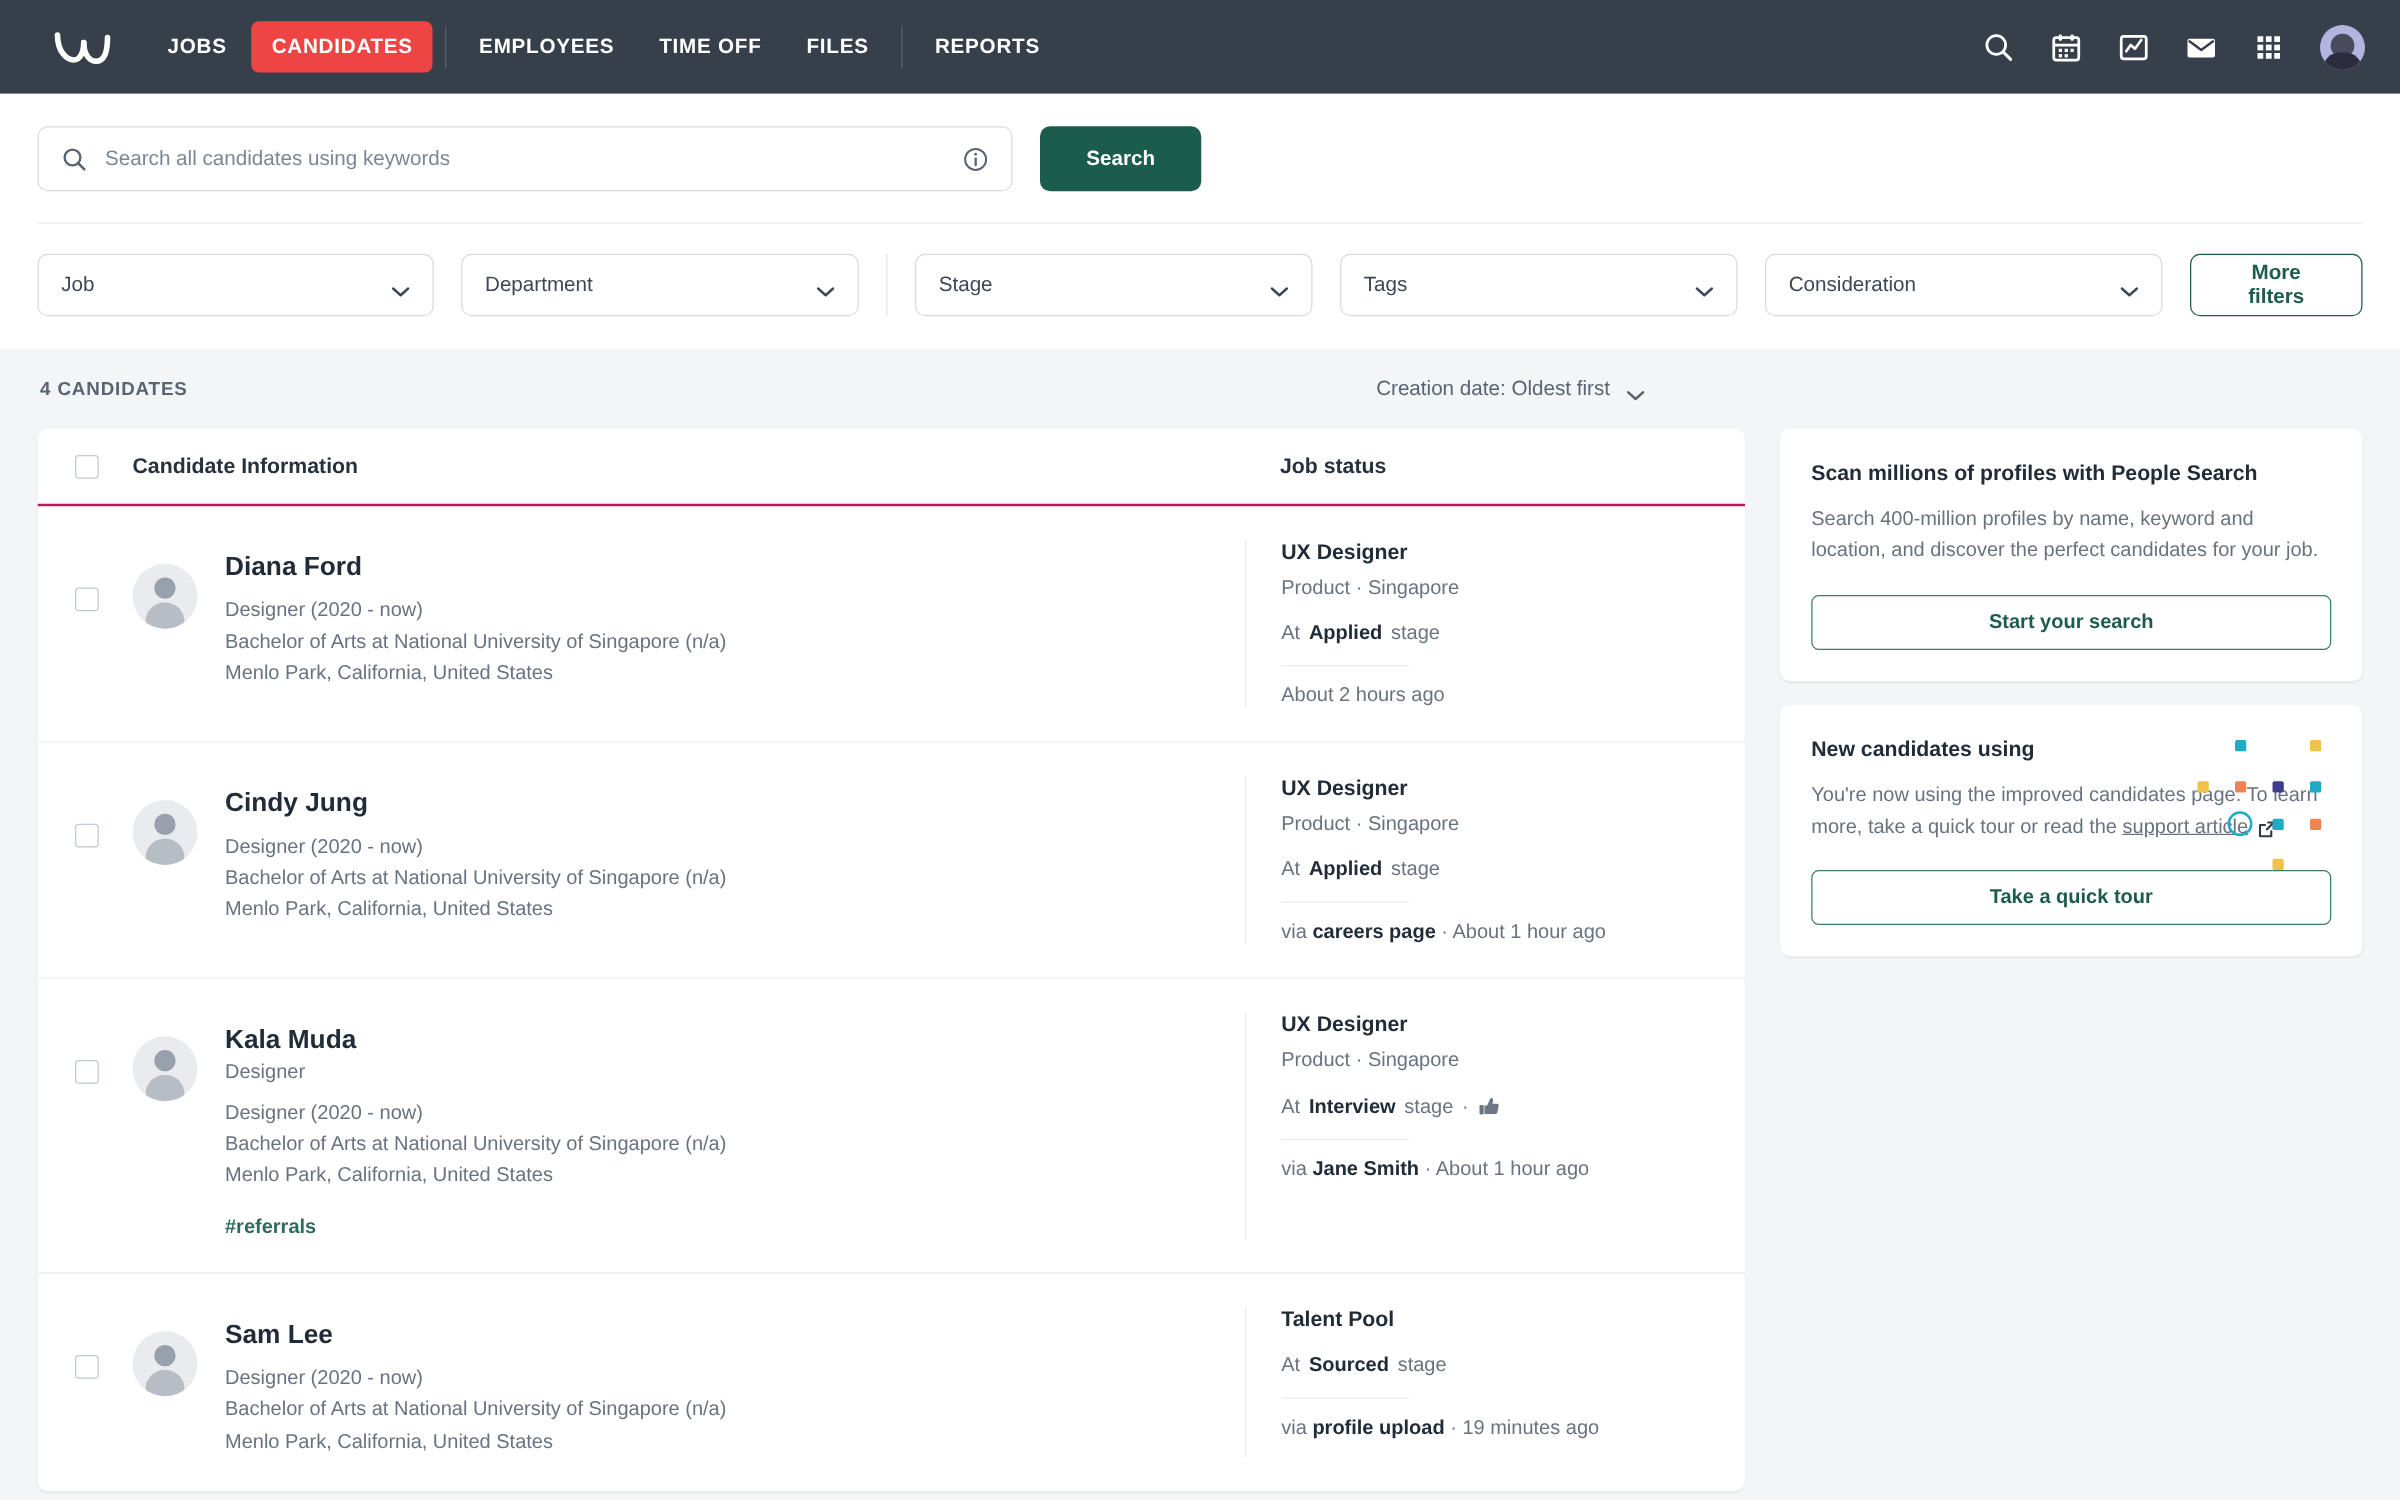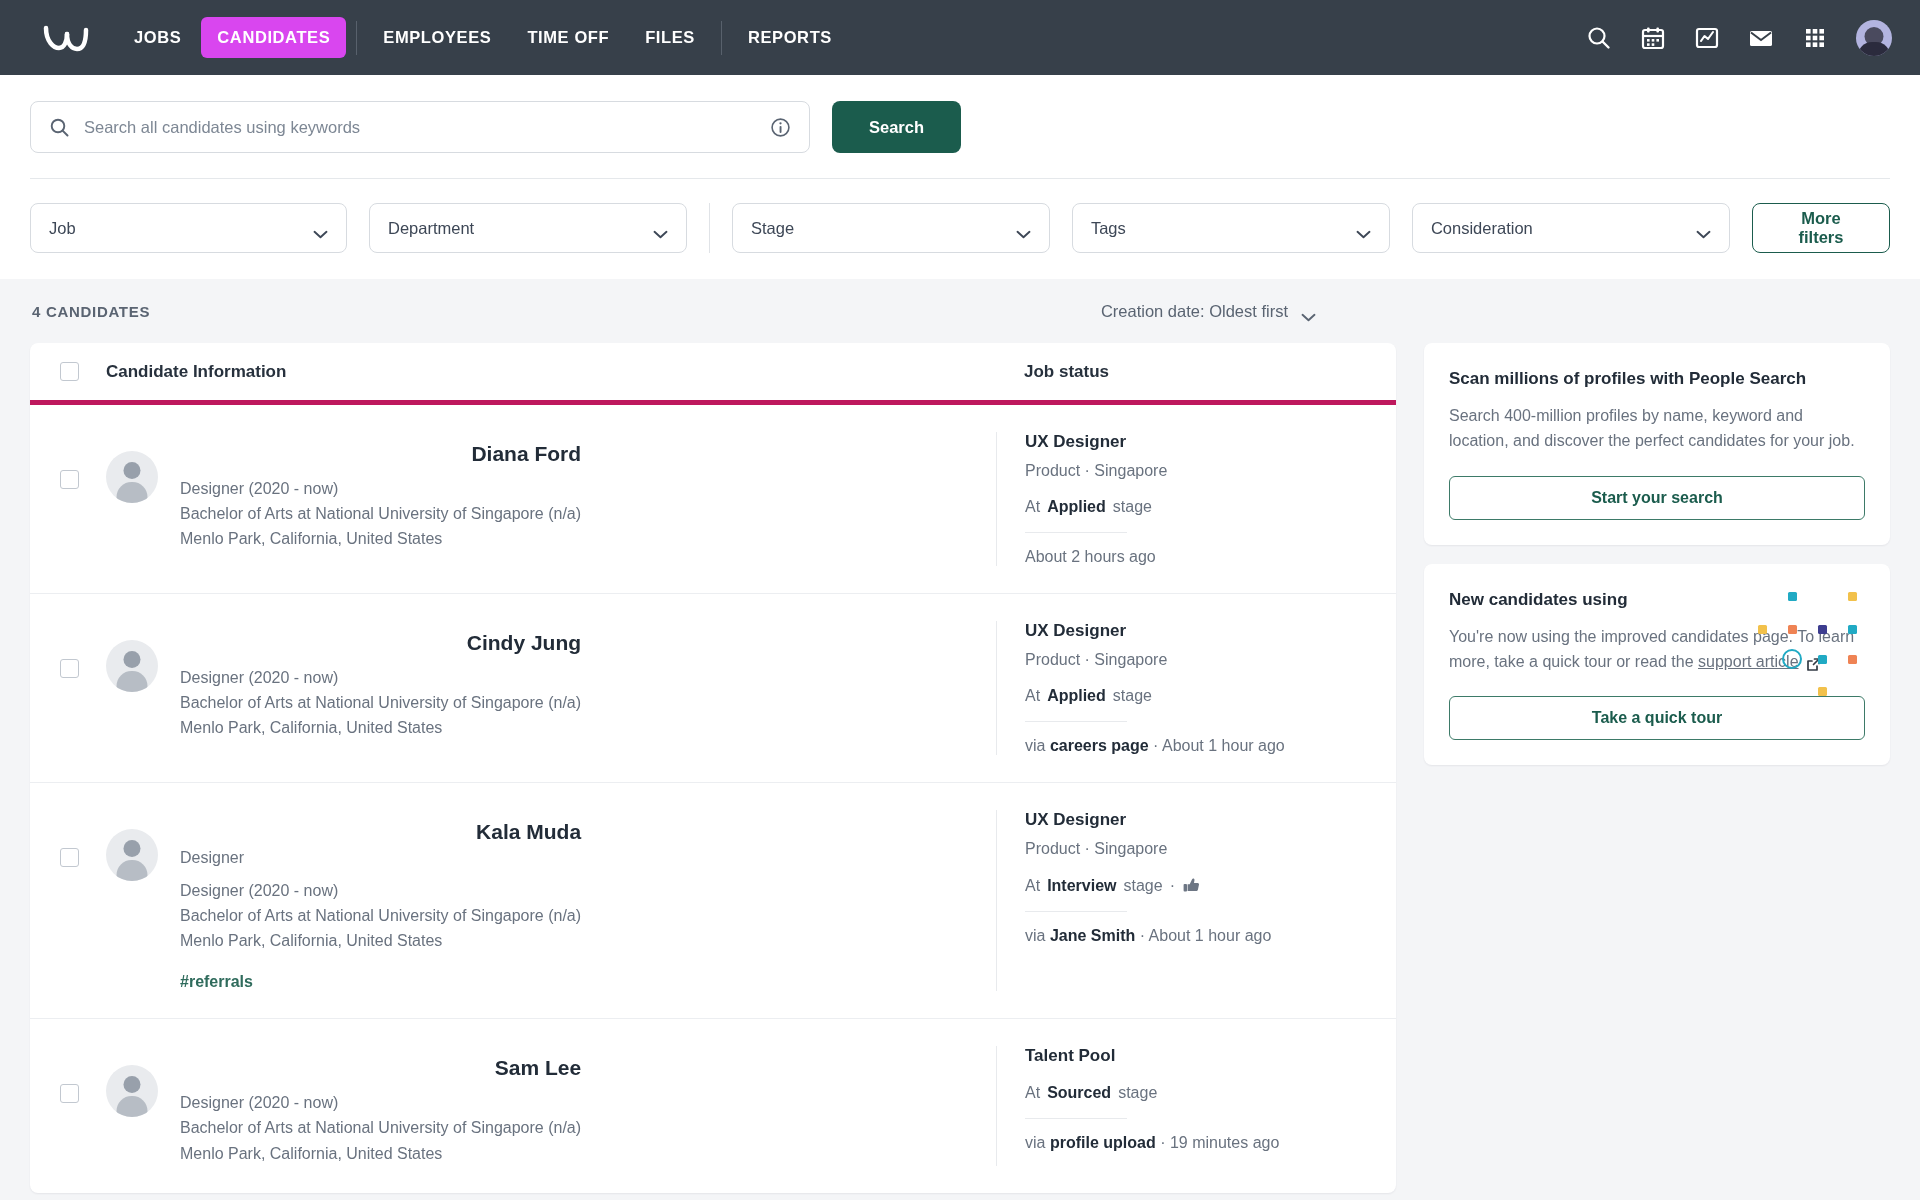--- a/index.html
+++ b/index.html
@@ -17,21 +17,21 @@
     display: flex; align-items: center;
     padding: 0 28px 0 40px;
   }
   .logo { width: 52px; height: 40px; margin-right: 26px; flex: none; }
   .navlinks { display: flex; align-items: center; gap: 4px; }
   .navlink {
     color: #ffffff; font-size: 16.5px; font-weight: 700;
     letter-spacing: 0.6px; padding: 11px 16px; border-radius: 6px;
     white-space: nowrap; cursor: pointer;
   }
-  .navlink.active { background: #d946ef; }
+  .navlink.active { background: #ef4444; }
   .navsep { width: 1px; height: 34px; background: #58616c; margin: 0 6px; }
   .nav-right { margin-left: auto; display: flex; align-items: center; gap: 28px; }
   .nav-icon { width: 26px; height: 26px; cursor: pointer; display: block; }
   .nav-icon svg { display: block; }
   .avatar-top {
     width: 36px; height: 36px; border-radius: 50%;
     background: #b3b4e0; overflow: hidden; cursor: pointer; position: relative;
   }
   .avatar-top .face {
     position: absolute; left: 50%; top: 7px; transform: translateX(-50%);
@@ -99,21 +99,21 @@
   }
   .sortctl .chev { width: 15px; height: 9px; }
 
   .layout { display: flex; gap: 28px; align-items: flex-start; }
   .table {
     flex: 1; background: #fff; border-radius: 8px; overflow: hidden;
     box-shadow: 0 1px 2px rgba(25,35,50,0.07);
   }
   .thead {
     display: flex; align-items: center; height: 62px;
-    border-bottom: 5px solid #be185d; padding-left: 30px; justify-content: flex-end;
+    border-bottom: 2px solid #be185d; padding-left: 30px; justify-content: flex-end;
   }
   .cb {
     width: 19px; height: 19px; border: 1.6px solid #c2c8d0; border-radius: 3px;
     background: #fff; flex: none; cursor: pointer;
   }
   .th-cand { margin-left: 27px; font-size: 17px; font-weight: 700; color: #27313d; }
   .th-job  { margin-left: auto; width: 400px; font-size: 17px; font-weight: 700; color: #27313d; padding-left: 28px; }
 
   .row { display: flex; border-bottom: 1px solid #eceef1; padding: 27px 0 27px 30px; }
   .row:last-child { border-bottom: none; }
@@ -124,21 +124,21 @@
   }
   .avatar .head {
     position: absolute; left: 50%; top: 11px; transform: translateX(-50%);
     width: 17px; height: 17px; border-radius: 50%; background: #98a0ab;
   }
   .avatar .shoulders {
     position: absolute; left: 50%; top: 31px; transform: translateX(-50%);
     width: 31px; height: 22px; border-radius: 15px 15px 0 0; background: #b7bdc5;
   }
   .cand-info { margin-left: 22px; padding-top: 10px; }
-  .cand-name { font-size: 21px; font-weight: 700; color: #222c38; margin-bottom: 10px; text-align: right; }
+  .cand-name { font-size: 21px; font-weight: 700; color: #222c38; margin-bottom: 10px; }
   .cand-line { font-size: 16px; color: #69727f; line-height: 1.57; }
   .cand-sub { font-size: 16px; color: #69727f; margin-top: -5px; margin-bottom: 11px; }
   .tagline { margin-top: 20px; font-size: 16px; color: #2f6b5c; font-weight: 600; cursor: pointer; }
 
   .jobcol {
     margin-left: auto; width: 400px; padding-left: 28px;
     border-left: 1px solid #e8eaed; min-height: 100px;
   }
   .job-title { font-size: 17px; font-weight: 700; color: #222c38; margin-bottom: 10px; }
   .job-meta { font-size: 16px; color: #69727f; margin-bottom: 18px; }

